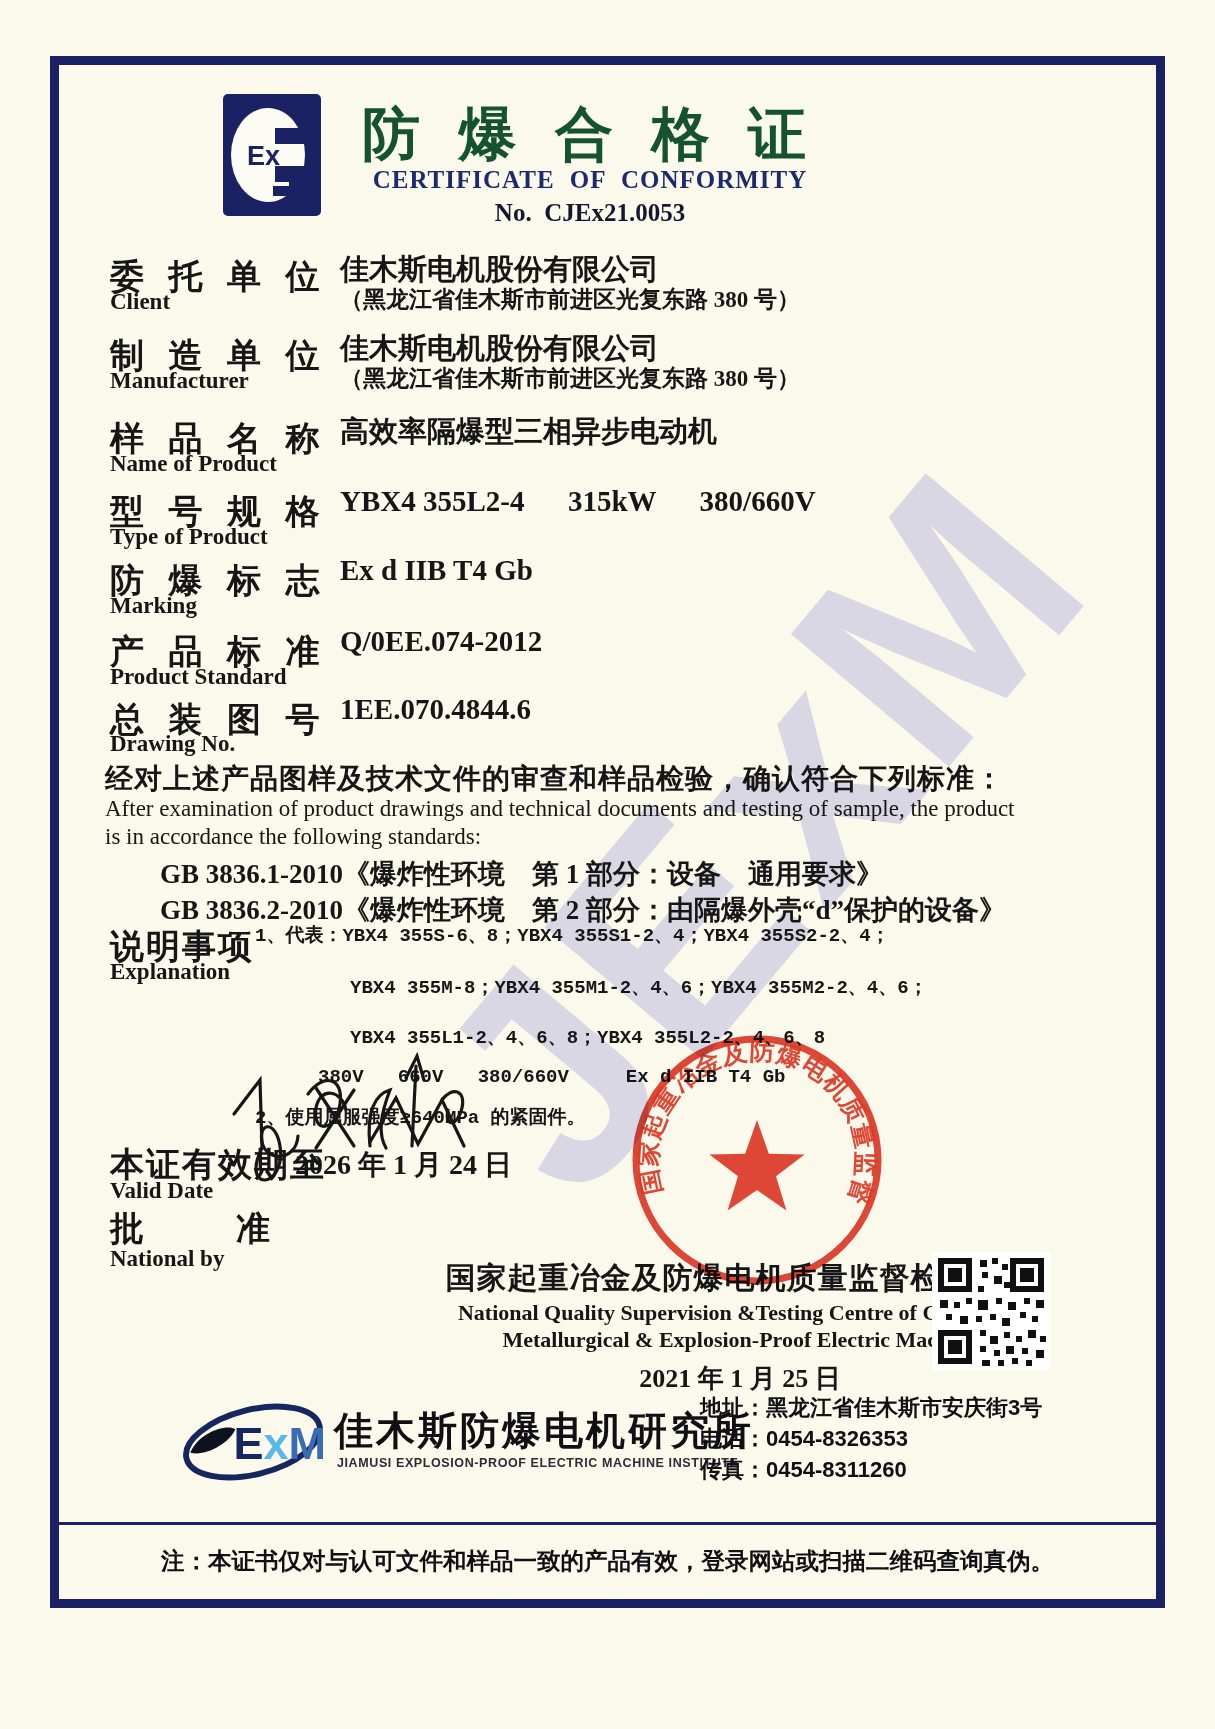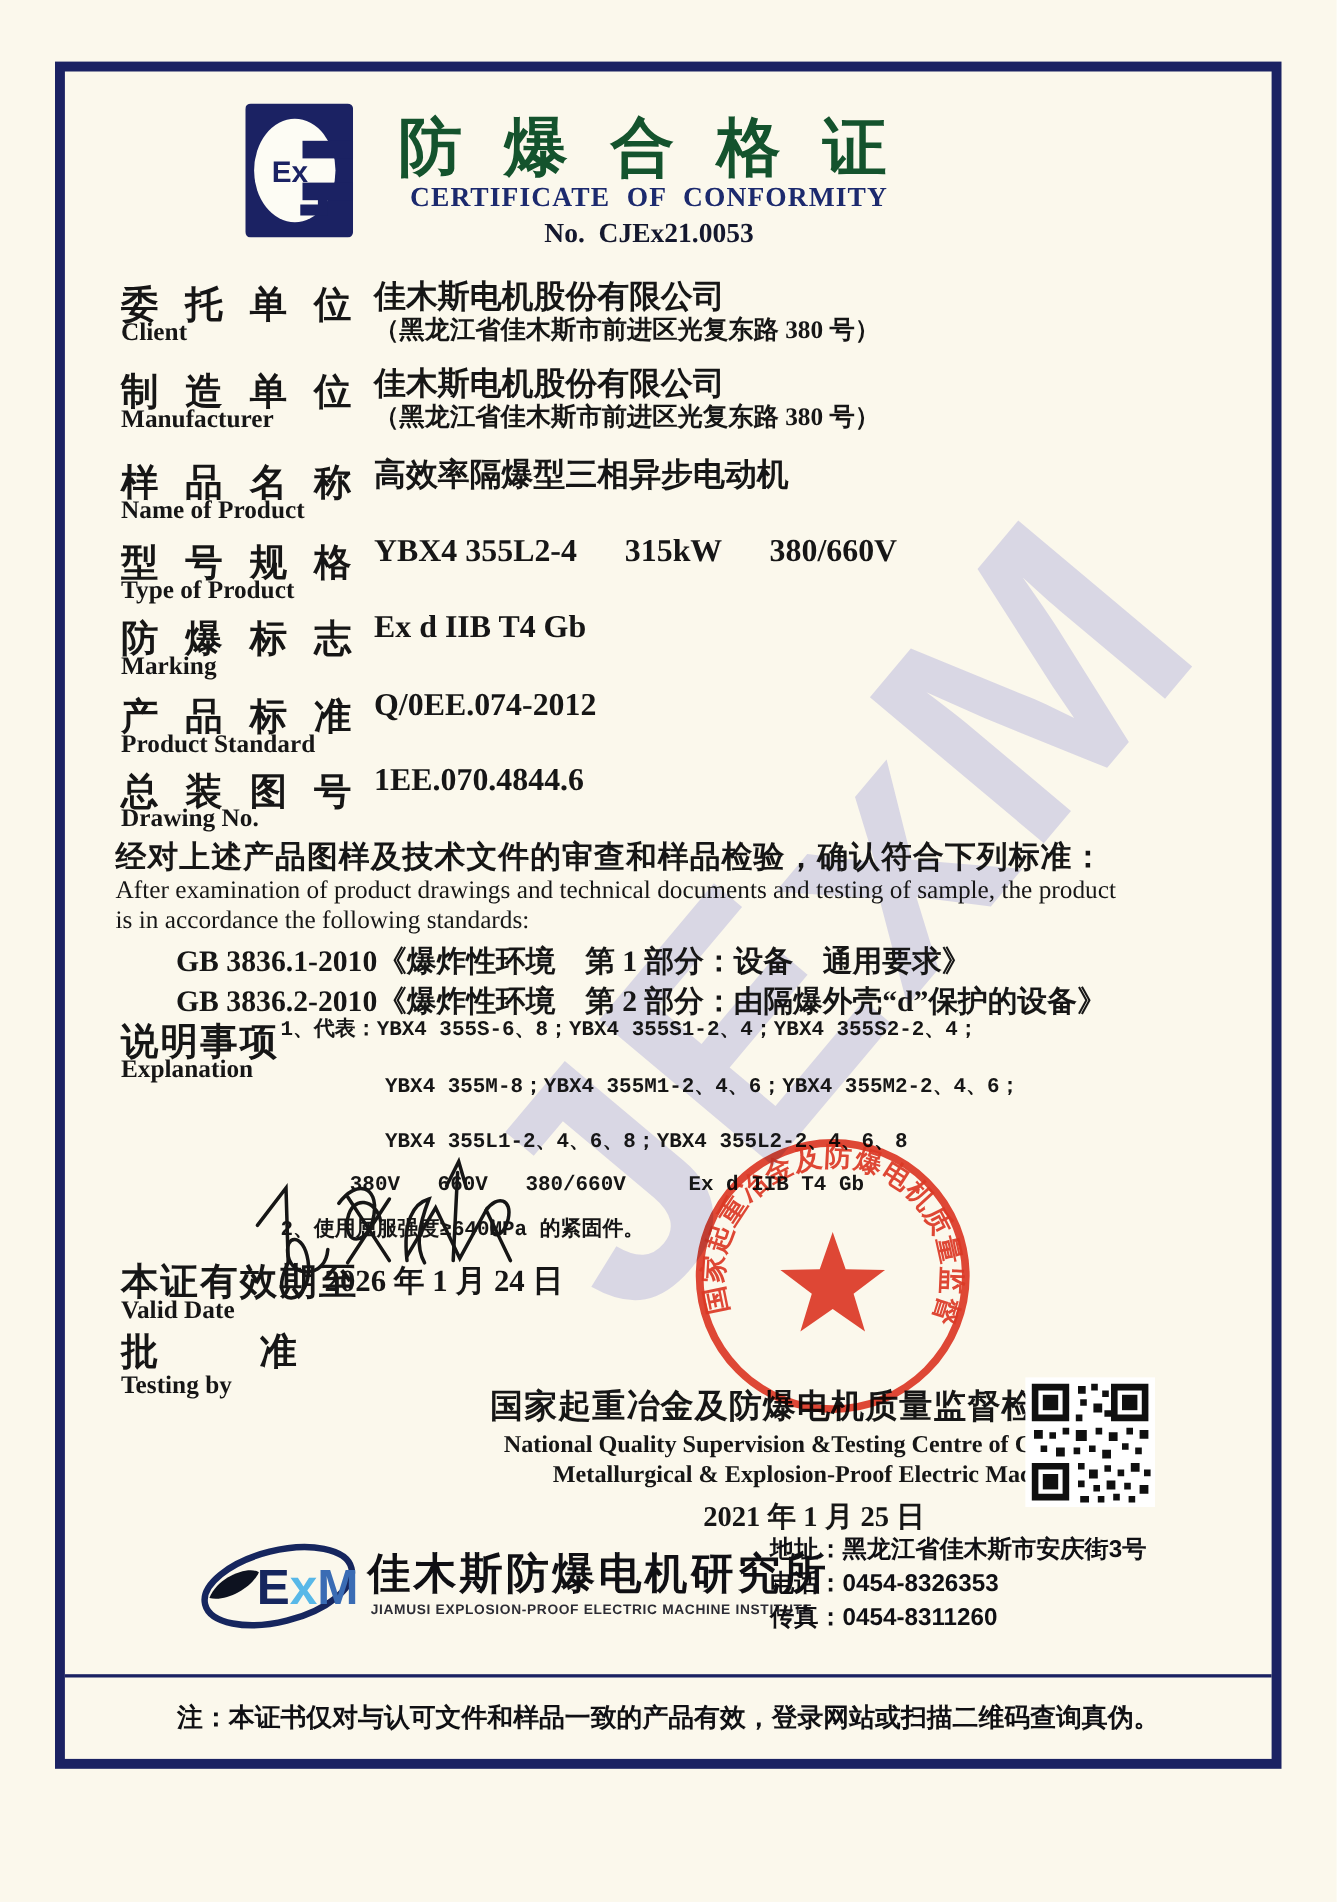--- a/index.html
+++ b/index.html
@@ -119,21 +119,21 @@
   <div class="abs z2 exp" style="left:350px;top:974px;">YBX4 355M-8；YBX4 355M1-2、4、6；YBX4 355M2-2、4、6；</div>
   <div class="abs z2 exp" style="left:350px;top:1024px;">YBX4 355L1-2、4、6、8；YBX4 355L2-2、4、6、8</div>
   <div class="abs z2 exp pre" style="left:318px;top:1066px;">380V   660V   380/660V     Ex d IIB T4 Gb</div>
   <div class="abs z2 exp" style="left:255px;top:1104px;">2、使用屈服强度≥640MPa 的紧固件。</div>
 
   <div class="abs z2 zh-label" style="left:110px;top:1142px;letter-spacing:2px;">本证有效期至</div>
   <div class="abs z2 en-label" style="left:110px;top:1178px;">Valid Date</div>
   <div class="abs z2 val" style="left:295px;top:1146px;font-size:28px;">2026 年 1 月 24 日</div>
 
   <div class="abs z2 zh-label" style="left:110px;top:1206px;">批　　准</div>
-  <div class="abs z2 en-label" style="left:110px;top:1246px;">Testing by</div>
+  <div class="abs z2 en-label" style="left:110px;top:1246px;">National by</div>
 
   <div class="abs" style="left:215px;top:1050px;z-index:4;">
     <svg width="270" height="150" viewBox="0 0 260 150" fill="none" stroke="#161616" stroke-width="3.2" stroke-linecap="round">
       <path d="M14,64 L40,30 L42,98"></path>
       <path d="M42,98 C20,142 66,140 60,96 C56,70 38,72 42,92 C46,112 76,112 78,86"></path>
       <path d="M88,44 C104,22 124,28 120,54 C116,82 92,84 96,58 C100,36 122,40 126,60"></path>
       <path d="M96,38 L134,96 M134,40 L96,98"></path>
       <path d="M150,96 C146,60 156,44 170,40 C160,66 158,84 166,98"></path>
       <path d="M196,16 L192,96 M186,28 L197,6 L204,30"></path>
       <path d="M150,92 L176,48 L198,94 L222,50 L244,96"></path>

